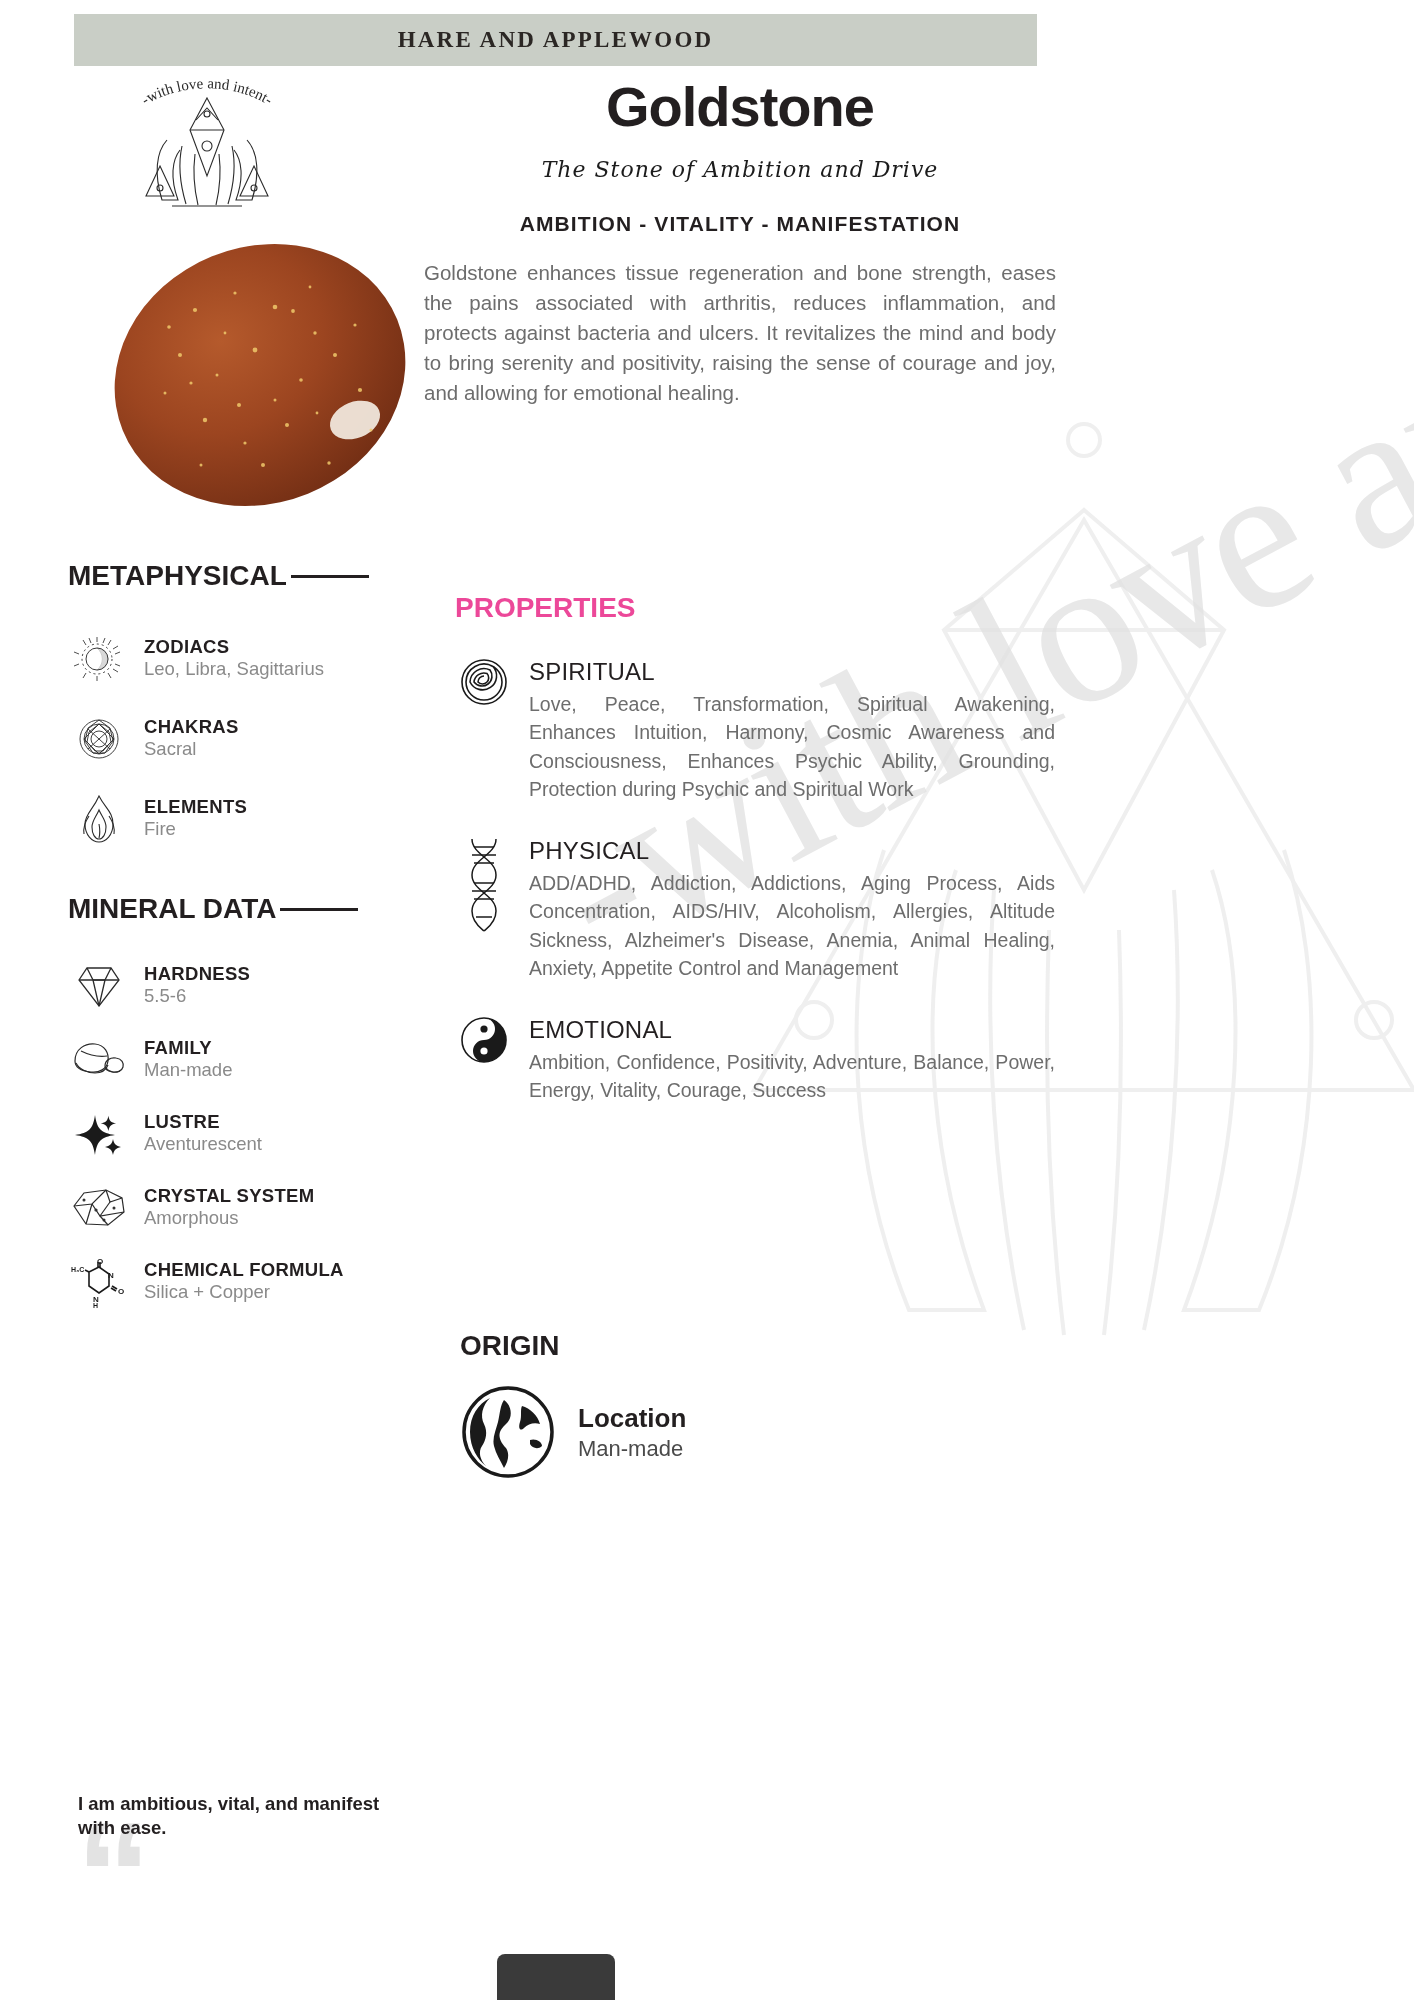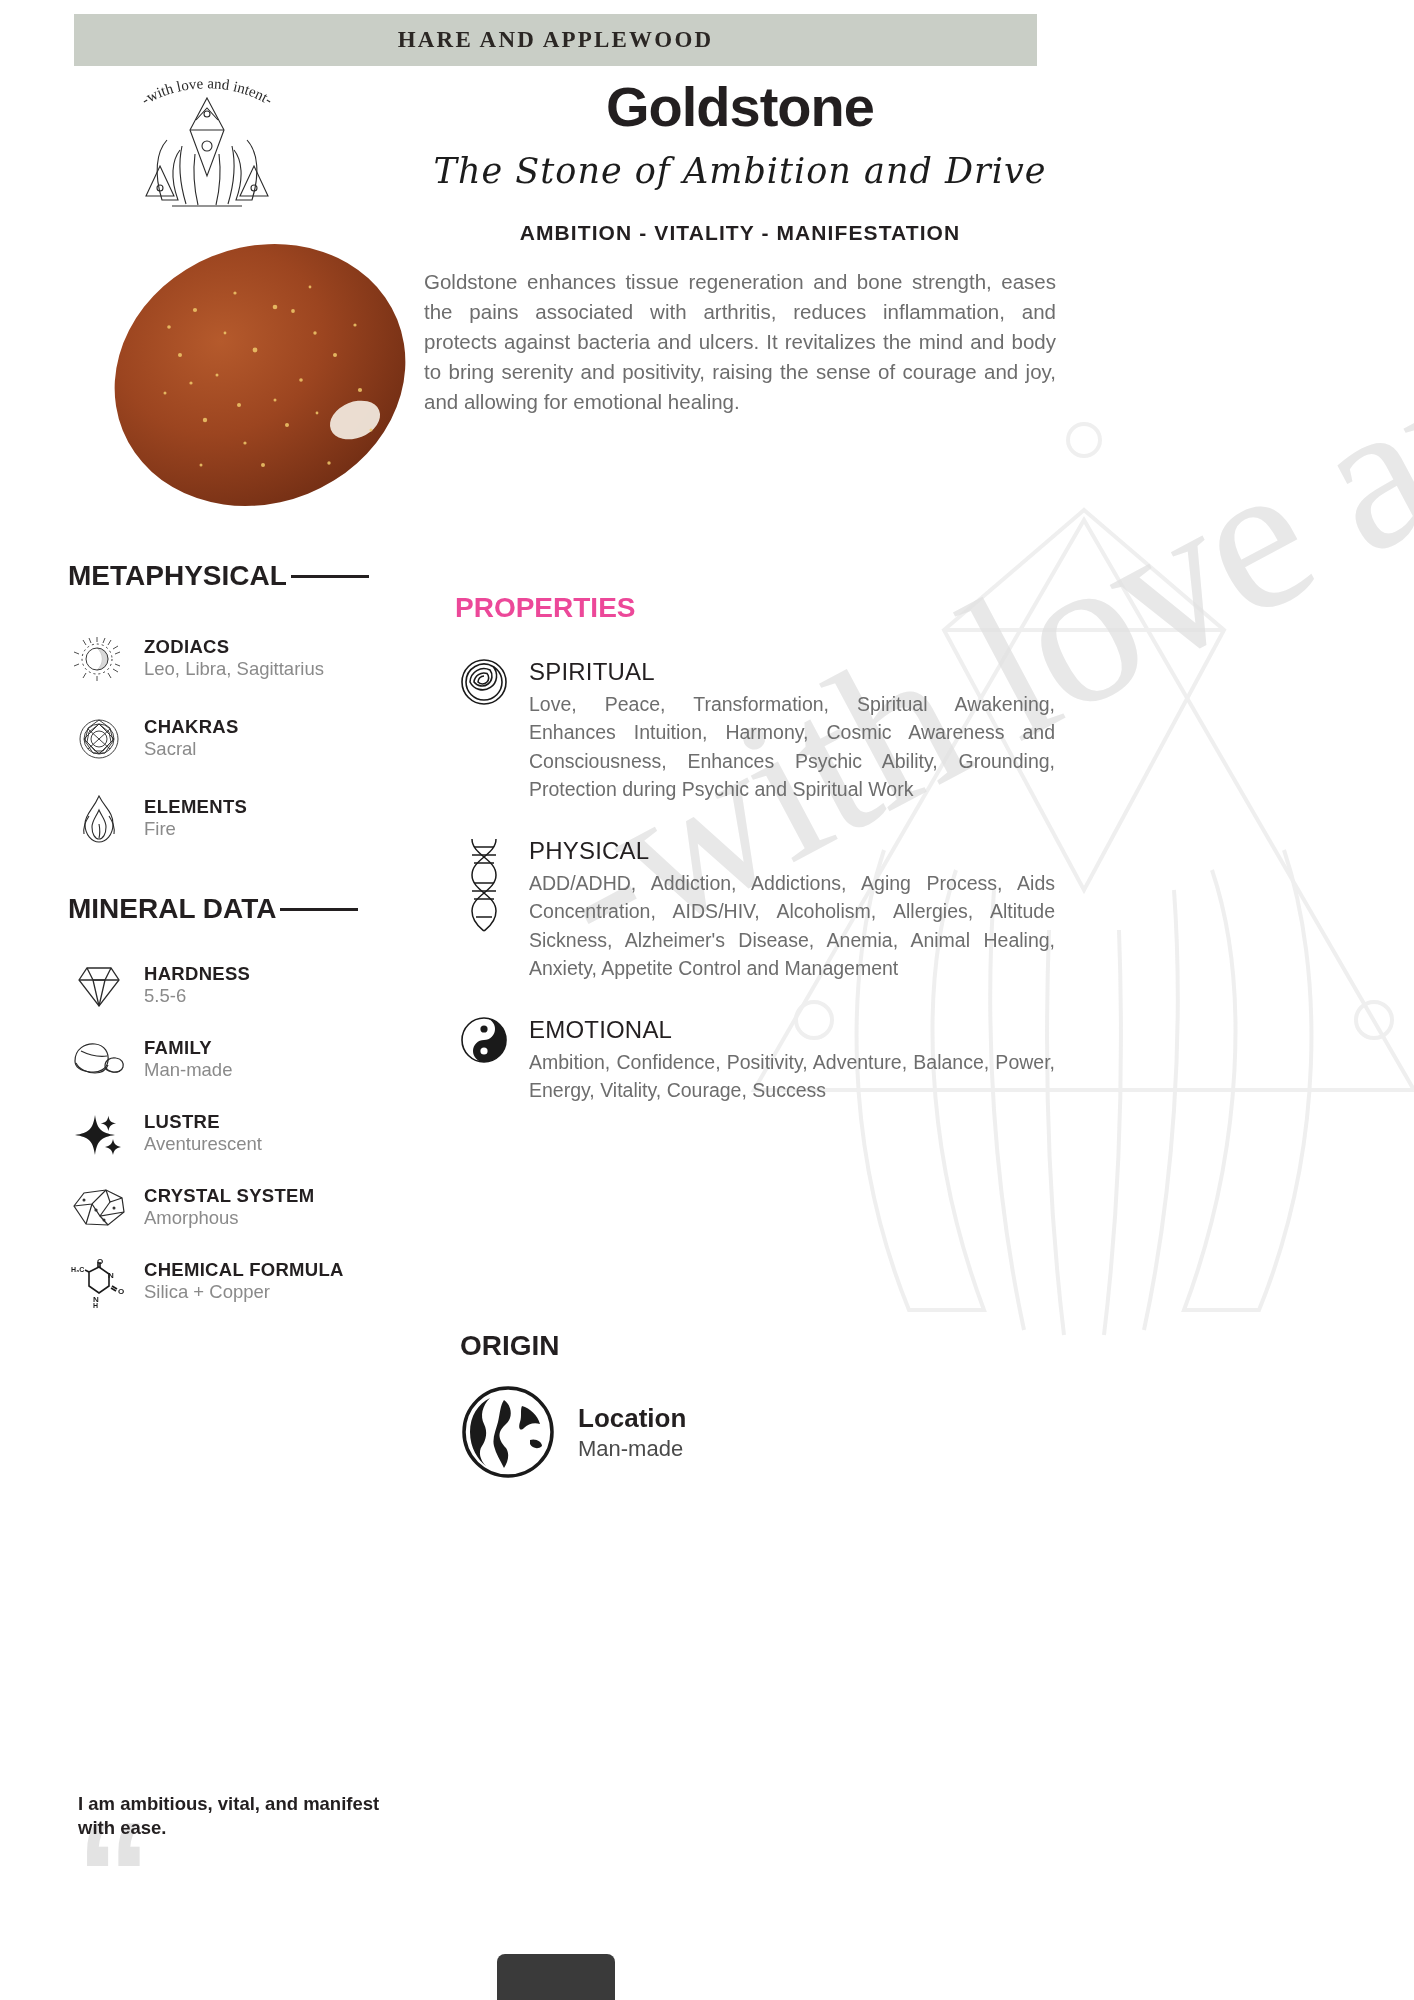--- a/index.html
+++ b/index.html
@@ -39,22 +39,22 @@
   
   .stone { position:absolute; left:105px; top:215px; width:310px; height:320px; z-index:2; }
 
   
   .title-block { position:absolute; left:420px; top:78px; width:640px; z-index:3; }
   .stone-title {
     font-size:56px; font-weight:bold; letter-spacing:-1px; color:#231f20;
     text-align:center; line-height:1.05;
   }
   .stone-tagline {
-    margin-top:14px; text-align:center; font-family:"DejaVu Serif", serif;
-    font-style:italic; font-size:35px; color:#1c1c1c; letter-spacing:1px;
+    margin-top:20px; text-align:center; font-family:"DejaVu Serif", serif;
+    font-style:italic; font-size:22px; color:#1c1c1c; letter-spacing:1px;
   }
   .keywords {
     margin-top:30px; text-align:center; font-size:21px; font-weight:bold;
     letter-spacing:1.1px; color:#231f20;
   }
   .description {
     margin-top:22px; font-size:20.5px; line-height:1.47; color:#6d6d6d;
     text-align:justify; padding:0 4px;
   }
 

